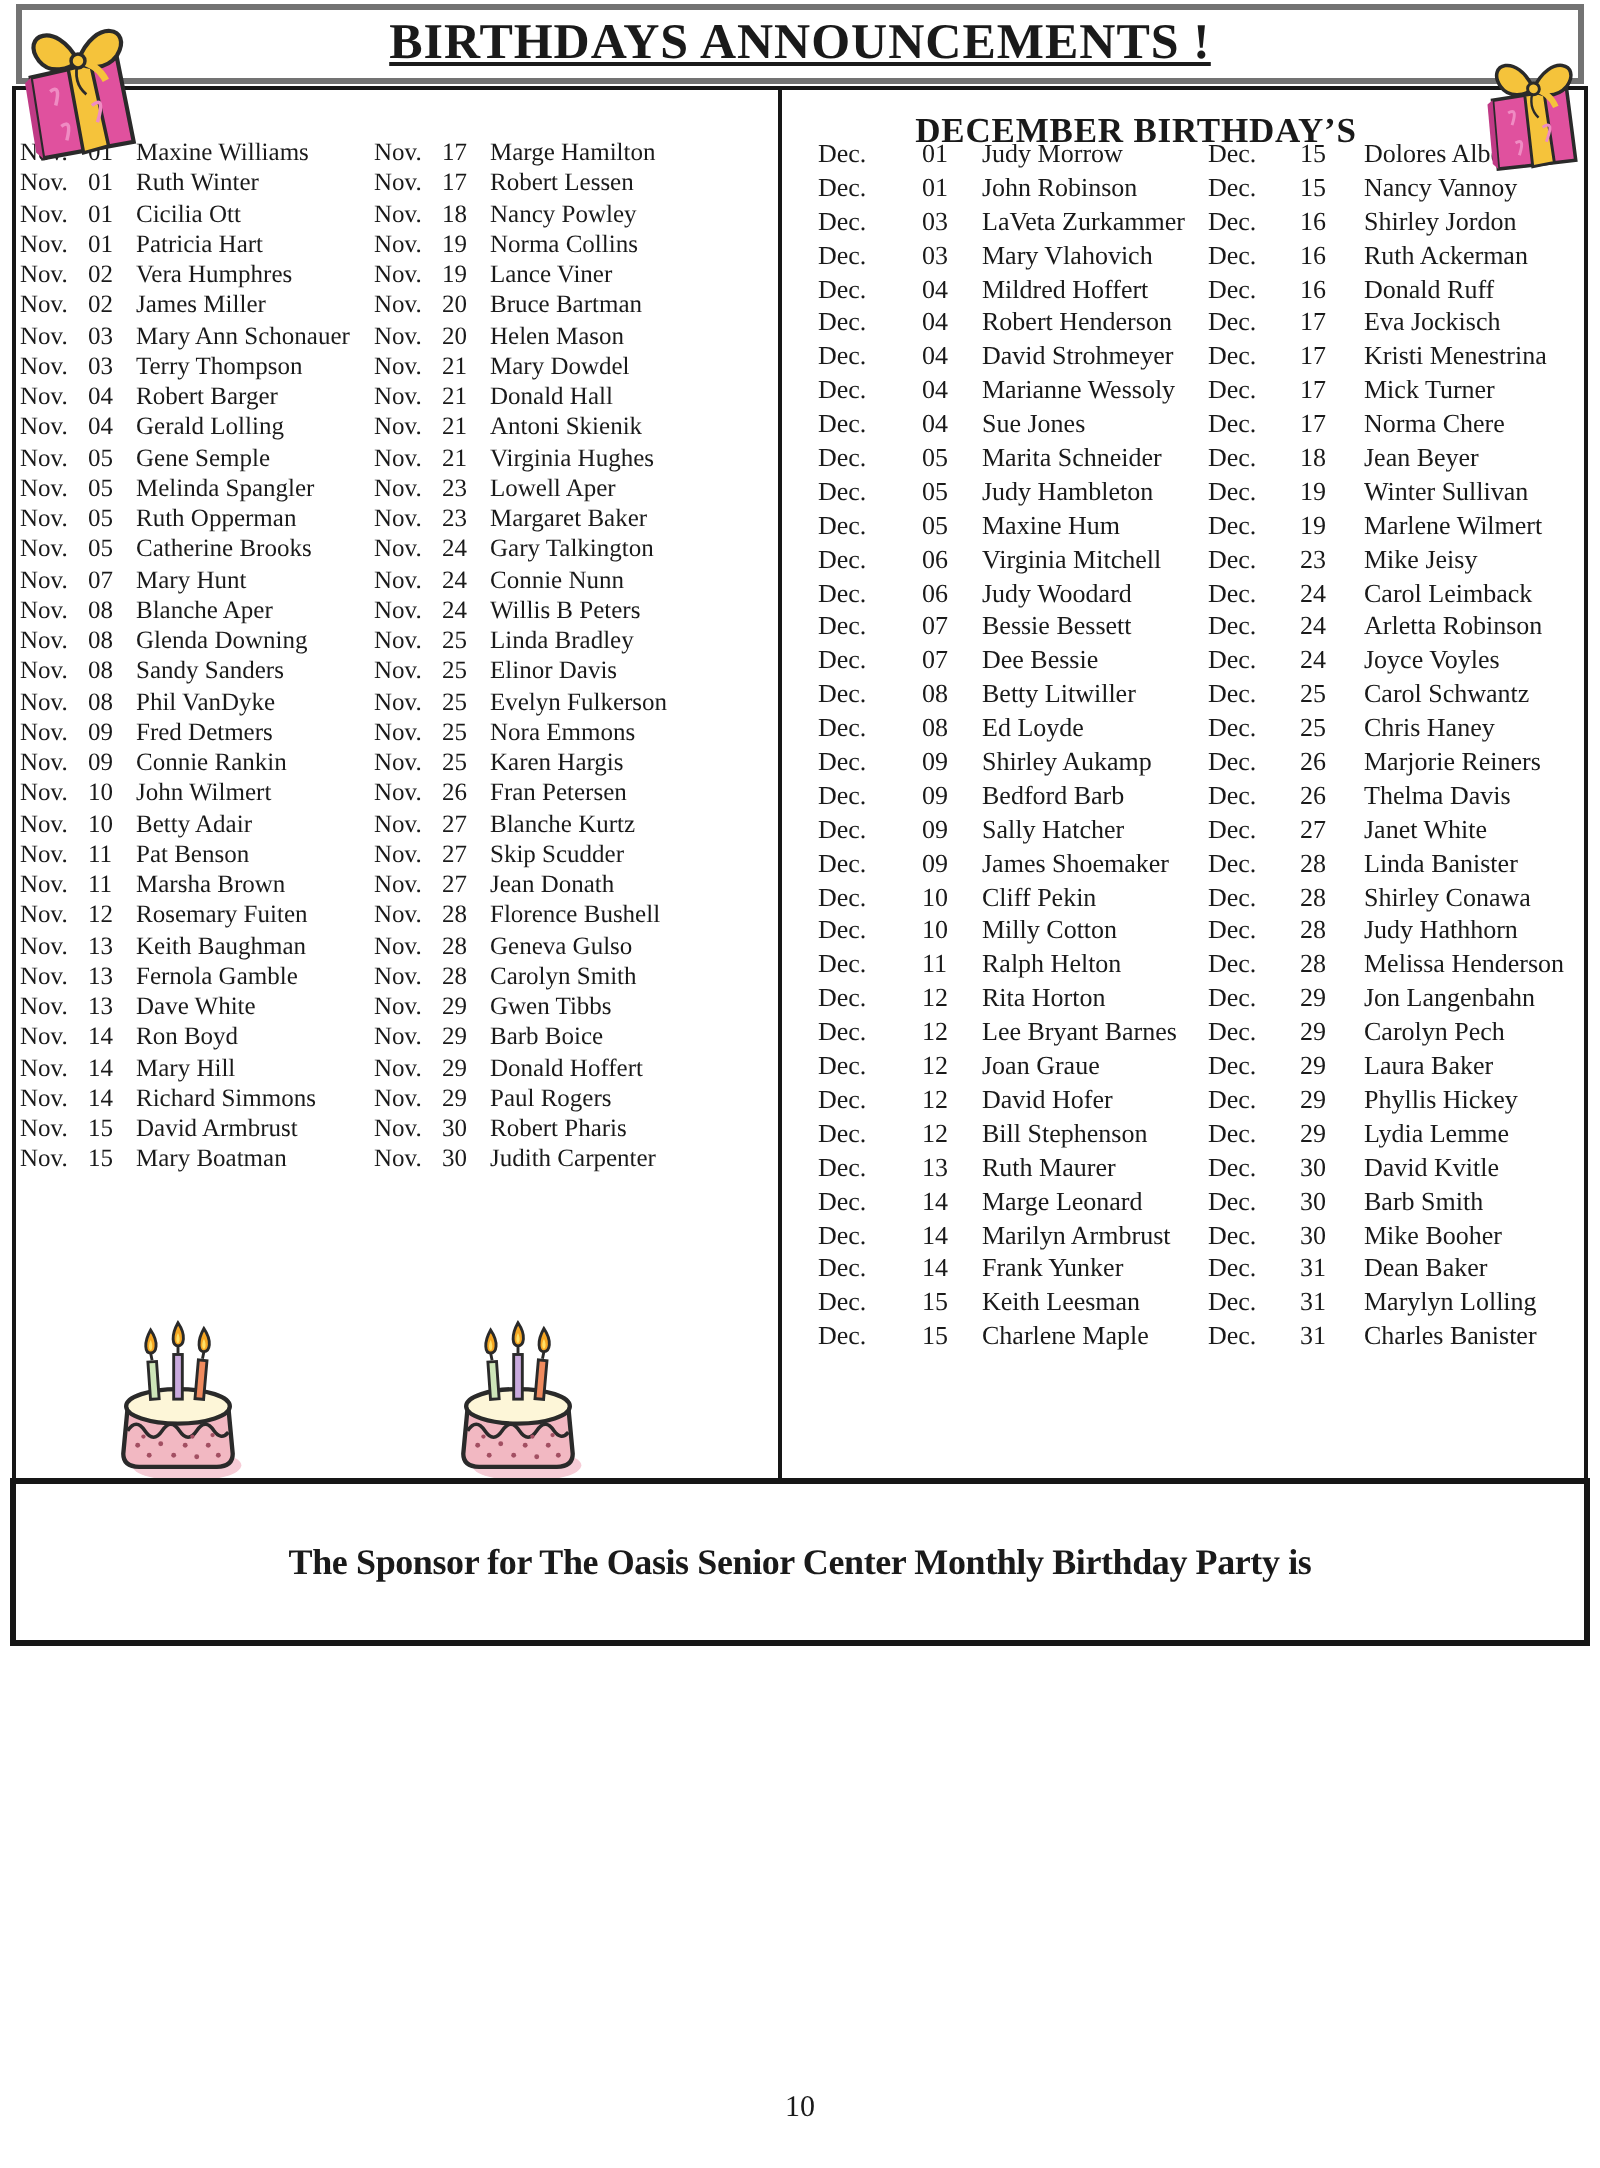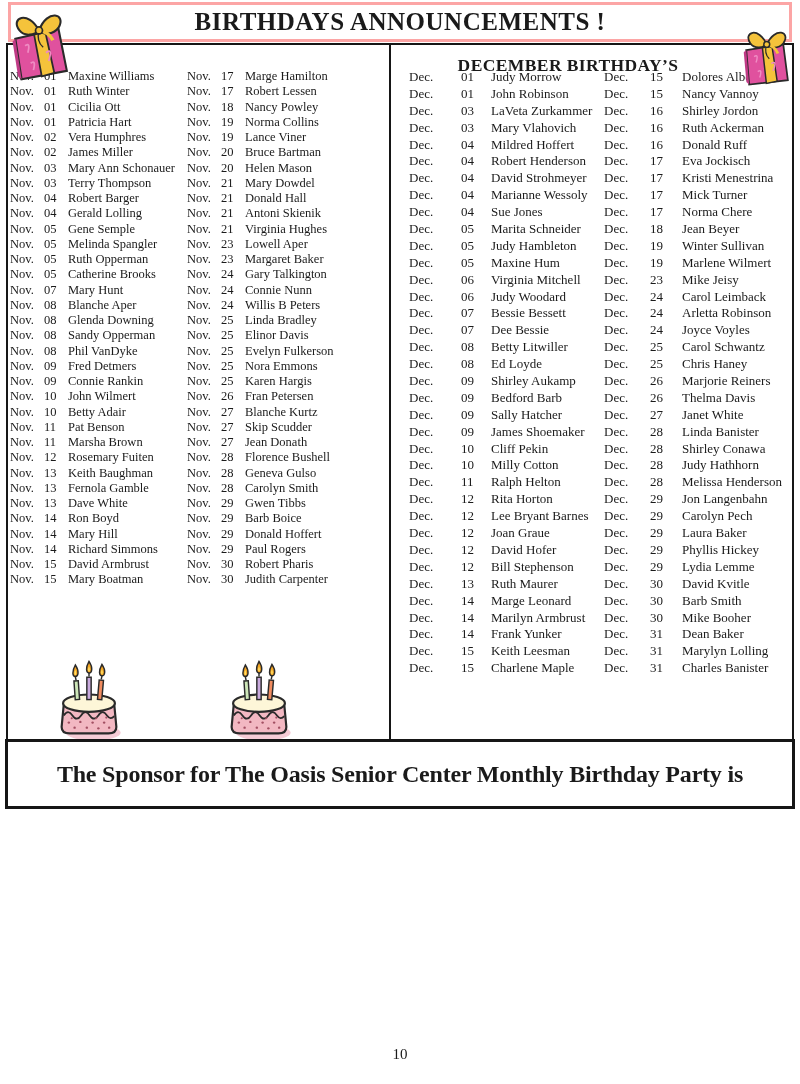--- a/index.html
+++ b/index.html
@@ -1,23 +1,23 @@
 <!DOCTYPE html>
 <html><head>
 <meta charset="utf-8">
 <style>
   * { margin:0; padding:0; box-sizing:border-box; }
   html,body { width:800px; height:1084px; background:#ffffff; overflow:hidden;
               font-family:"Liberation Serif", serif; color:#1a1a1a; }
   .abs { position:absolute; }
 
   
-  #title-box { left:8px; top:2px; width:784px; height:40px; border:3px solid #fca5a5;
+  #title-box { left:8px; top:2px; width:784px; height:40px; border:3px solid #737373;
                display:flex; align-items:center; justify-content:center;
-               font-weight:bold; font-size:25px; letter-spacing:.5px; background:#fff; }
+               font-weight:bold; font-size:25px; letter-spacing:.5px; background:#fff;text-decoration:underline; }
 
   
   #lists-box { left:6px; top:43px; width:788px; height:698px; border:2px solid #161616; background:#fff; }
   #divider   { left:381px; top:0; bottom:0; width:2px; background:#161616; }
 
   .panel-heading { top:10px; text-align:center; font-weight:bold; font-size:17.5px;
                    letter-spacing:.4px; white-space:pre; }
   #nov-heading { left:0; width:381px; }
   #dec-heading { left:383px; width:354px; }
 
@@ -26,23 +26,23 @@
   .nov-col .row { height:15.25px; font-size:12.5px; grid-template-columns:34px 24px 1fr; }
   .dec-col .row { height:16.9px;  font-size:13px;   grid-template-columns:50px 30px 1fr; }
   #nov-col1 { left:2px;   width:178px; }
   #nov-col2 { left:179px; width:200px; }
   #dec-col1 { left:401px; width:196px; }
   #dec-col1 .row { grid-template-columns:52px 30px 1fr; }
   #dec-col2 { left:596px; width:190px; }
   #dec-col2 .row { grid-template-columns:46px 32px 1fr; }
 
   
-  #sponsor-box { left:5px; top:739px; width:790px; height:70px; border:3px solid #161616;
+  #sponsor-box { left:5px; top:739px; width:790px; height:84px; border:3px solid #161616;
                  display:flex; flex-direction:column; align-items:center; justify-content:center;
-                 gap:4px; font-weight:bold; font-size:24px; letter-spacing:-0.2px; background:#fff; }
+                 gap:4px; font-weight:bold; font-size:18px; letter-spacing:-0.2px; background:#fff; }
 
   #page-footer { left:0; top:1046px; width:800px; text-align:center; font-size:15px; }
 
   
   #gift-left  { left:4px;  top:4px;  width:70px; height:78px; z-index:5; }
   #gift-right { left:736px; top:22px; width:60px; height:66px; z-index:5; transform:rotate(4deg); }
   #cake-1 { left:45px;  top:608px; width:72px; height:96px; }
   #cake-2 { left:215px; top:608px; width:72px; height:96px; }
   svg { display:block; width:100%; height:100%; }
 </style>
@@ -214,21 +214,21 @@
 
       <div class="row">
         <span>Nov.</span>
         <span>08</span>
         <span>Glenda Downing</span>
       </div>
 
       <div class="row">
         <span>Nov.</span>
         <span>08</span>
-        <span>Sandy Opperman</span>
+        <span>Sandy Sanders</span>
       </div>
 
       <div class="row">
         <span>Nov.</span>
         <span>08</span>
         <span>Phil VanDyke</span>
       </div>
 
       <div class="row">
         <span>Nov.</span>

